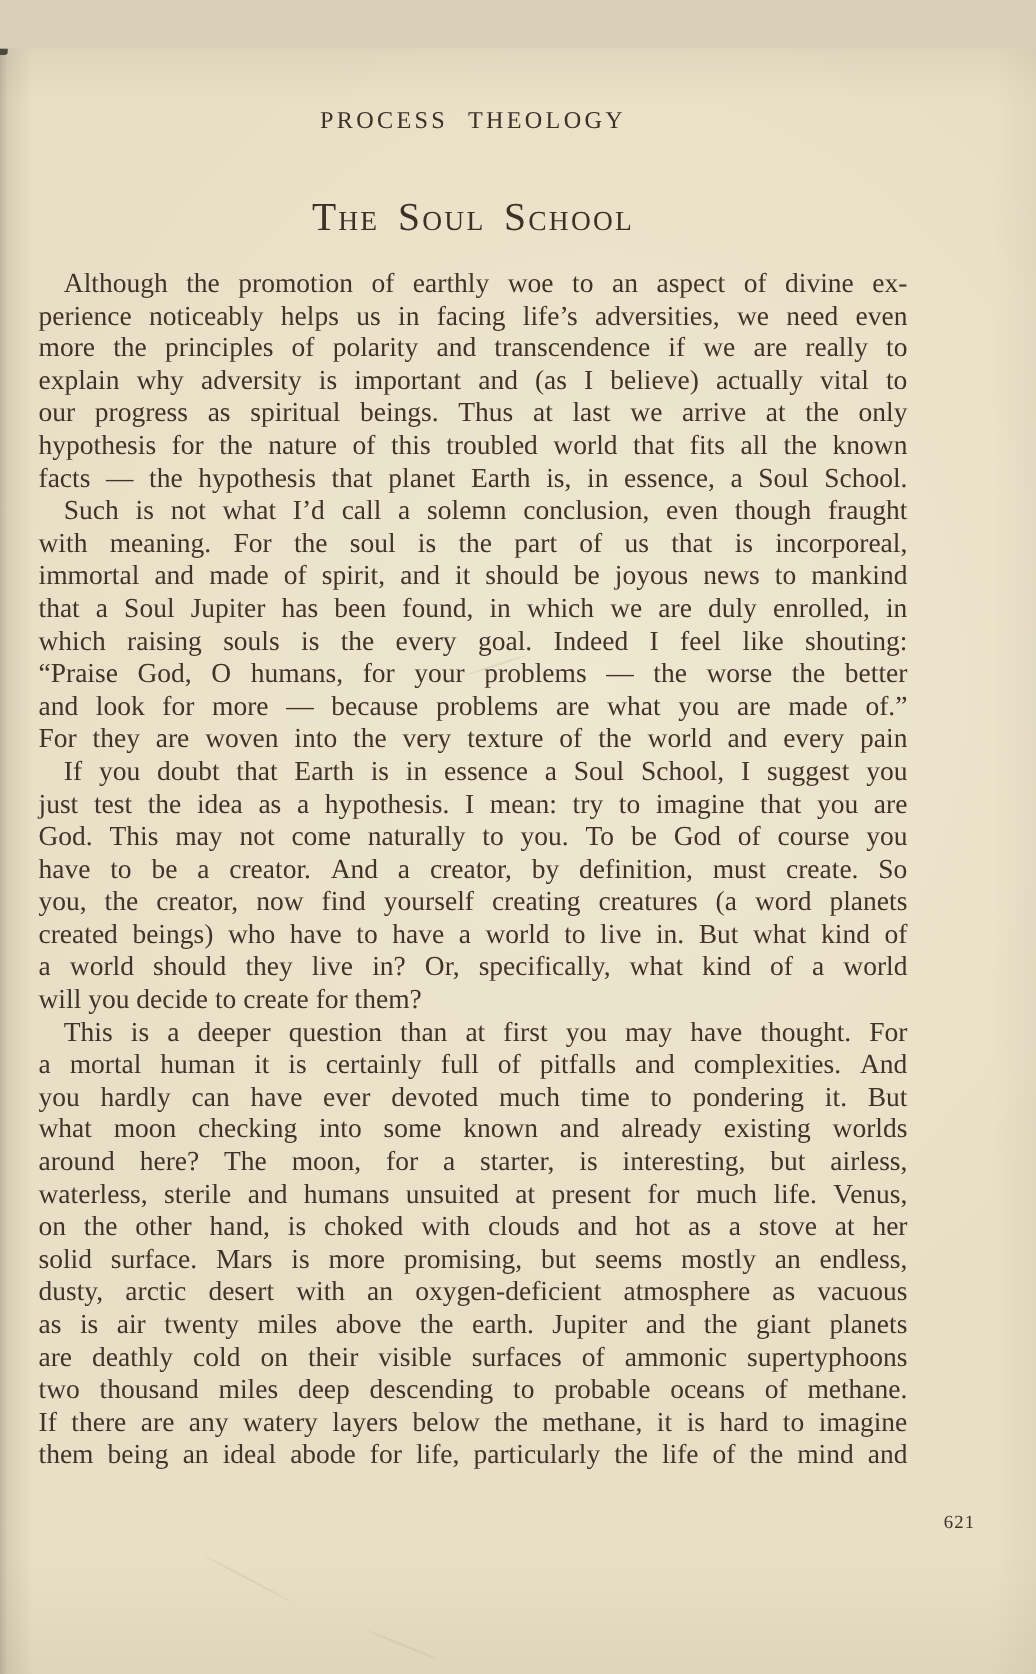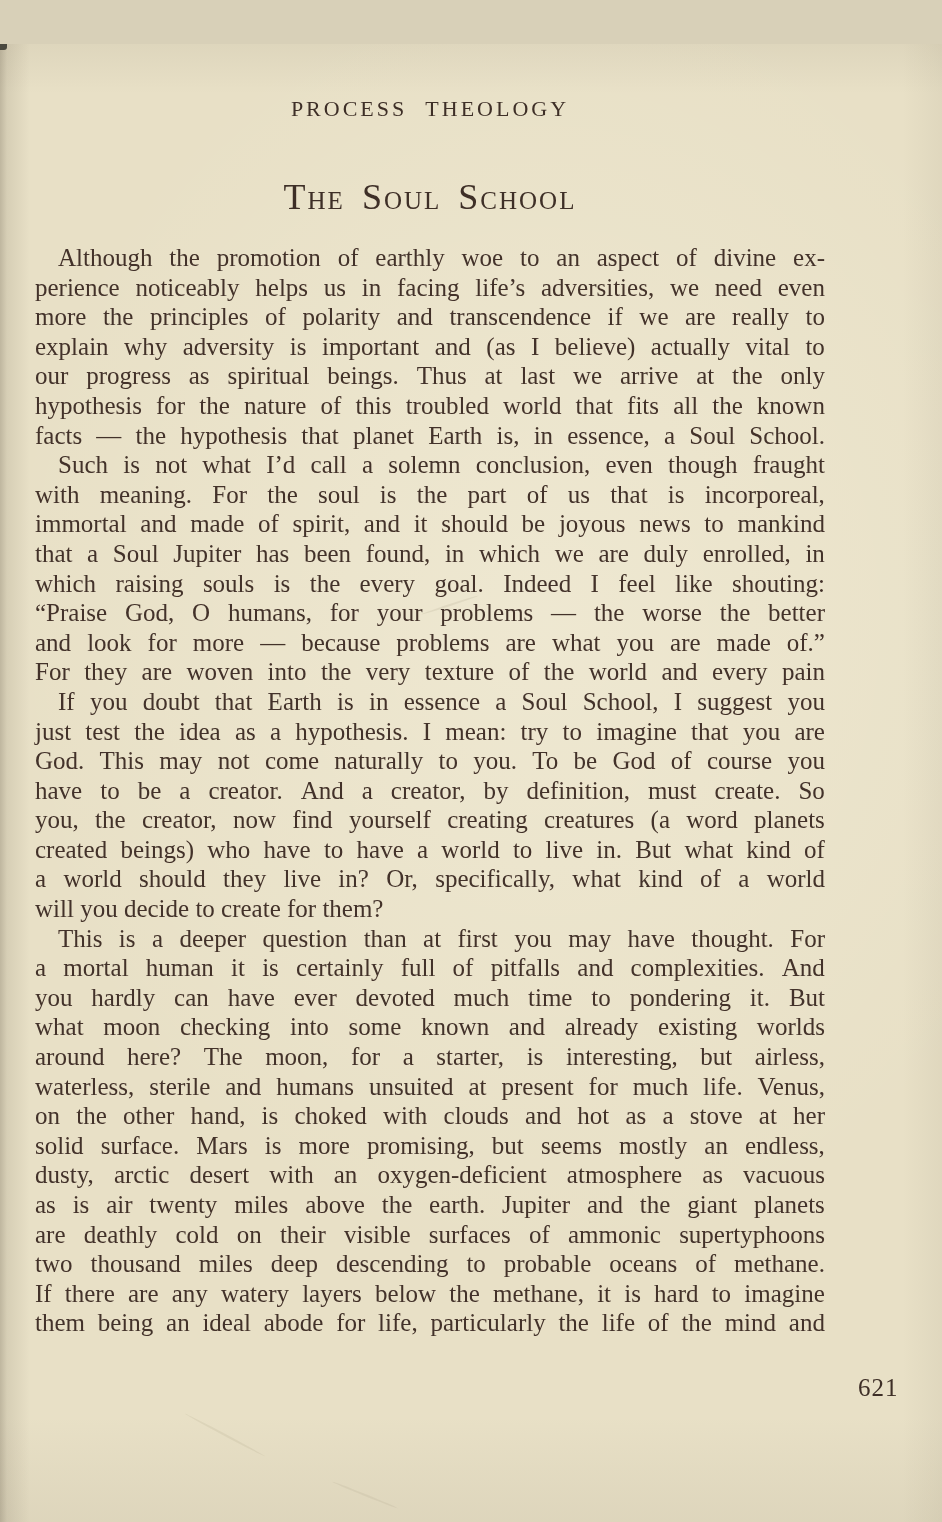--- a/index.html
+++ b/index.html
@@ -83,21 +83,21 @@
     justify-content: space-between;
   }
   .line.first {
     padding-left: 23px;
   }
   .page-number {
     position: absolute;
     left: 858px;
     top: 1330px;
     width: 60px;
-    font-size: 25px;
+    font-size: 17px;
     letter-spacing: 1px;
     color: #3e2f27;
   }
 </style>
 </head>
 <body>
 
 <div class="page">
   <div class="corner-mark"></div>
   <div class="scratch s1"></div>

